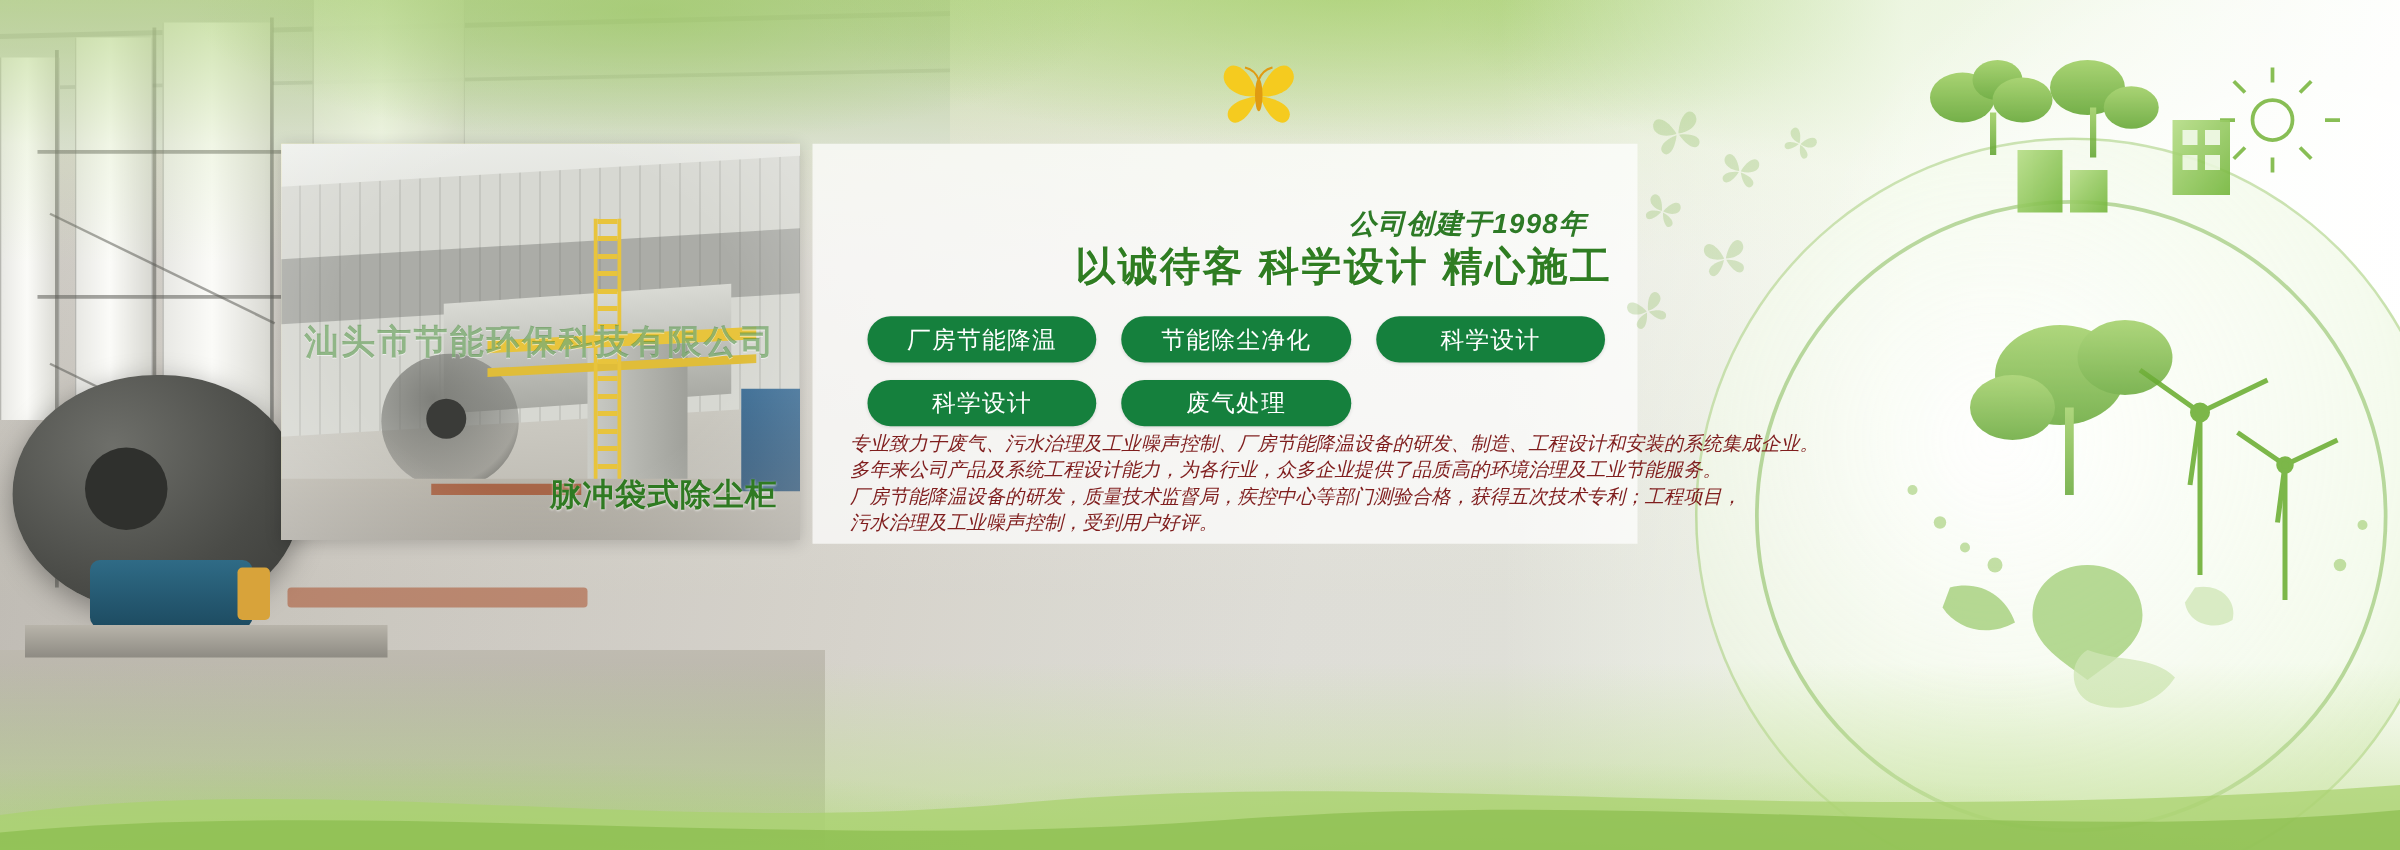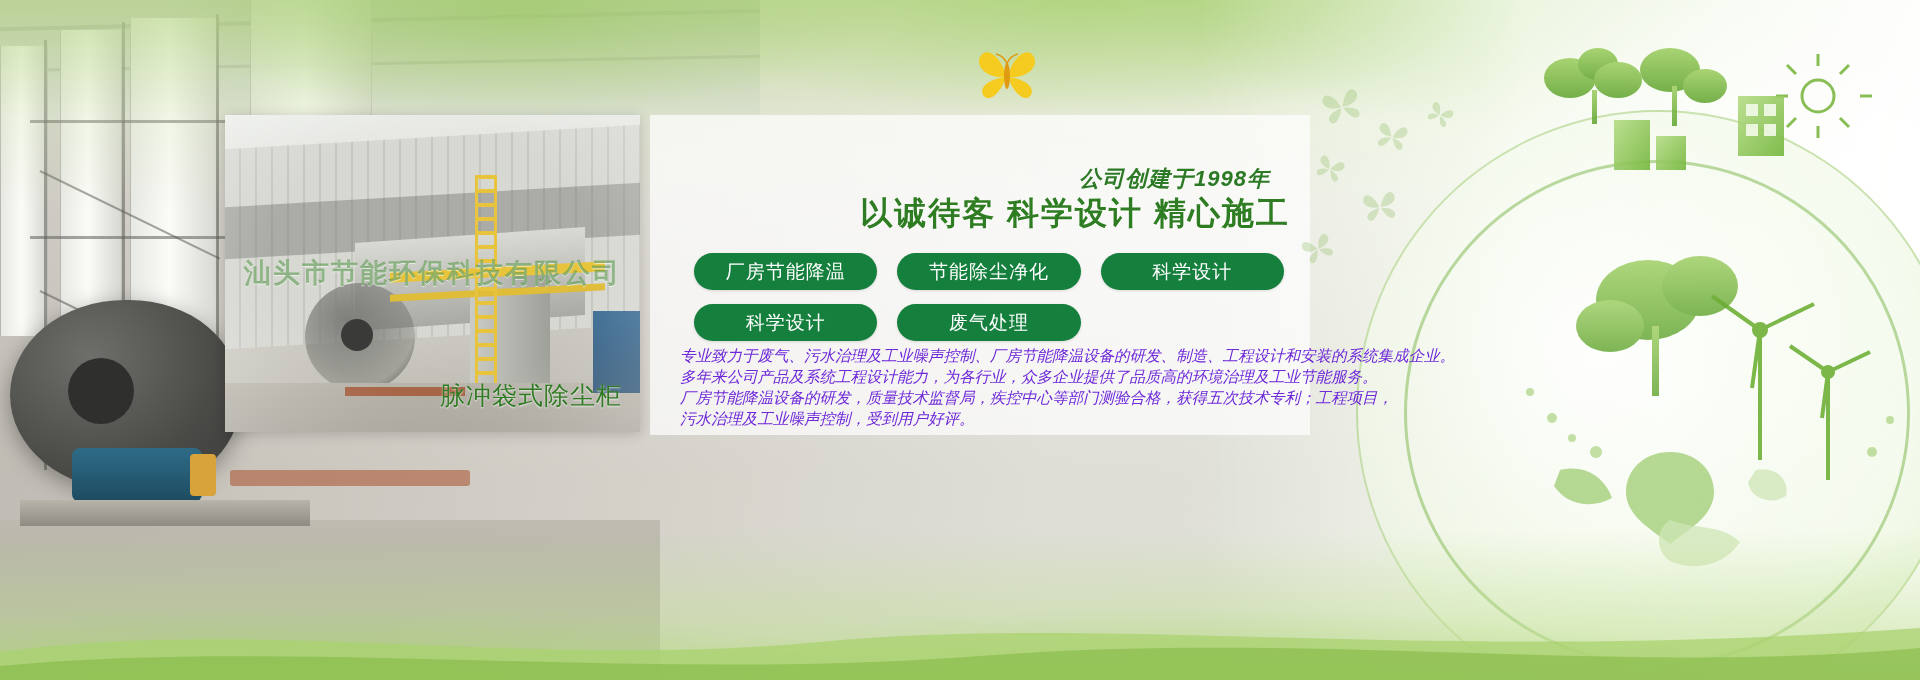--- a/index.html
+++ b/index.html
@@ -95,42 +95,42 @@
   .pc-rail{position:absolute;left:165px;top:152px;width:215px;height:10px;background:#e8c43c;transform:skewY(-3deg);}
   .pc-rail2{position:absolute;left:165px;top:174px;width:215px;height:7px;background:#e0bd39;transform:skewY(-3deg);}
   .pc-ground{position:absolute;left:0;top:268px;width:415px;height:49px;background:linear-gradient(180deg,#b9b5ab,#a5a198);}
   .pc-red{position:absolute;left:120px;top:272px;width:120px;height:9px;background:#a4522f;opacity:.8;}
   .pc-door{position:absolute;left:368px;top:196px;width:47px;height:82px;background:linear-gradient(180deg,#3f6f96,#2d5374);}
   .pc-vign{position:absolute;inset:0;background:radial-gradient(ellipse at 50% 45%,rgba(255,255,255,0) 55%,rgba(255,255,255,.28) 100%);}
 
   .pc-watermark{position:absolute;left:0;right:0;top:140px;text-align:center;
     font-size:27px;font-weight:700;color:rgba(60,132,44,.52);letter-spacing:2px;
     text-shadow:0 1px 0 rgba(255,255,255,.55);}
-  .pc-caption{position:absolute;right:18px;bottom:20px;font-size:25px;font-weight:400;color:#2f7a22;
+  .pc-caption{position:absolute;right:18px;bottom:20px;font-size:25px;font-weight:700;color:#2f7a22;
     text-shadow:0 1px 2px rgba(255,255,255,.8);letter-spacing:1px;}
 
   
   .panel{position:absolute;left:650px;top:115px;width:660px;height:320px;
     background:rgba(255,255,255,.70);}
 
   .tagline{position:absolute;left:650px;top:164px;width:620px;text-align:right;
     font-style:italic;font-weight:700;font-size:22px;color:#2d7a26;letter-spacing:1px;}
 
   .headline{position:absolute;left:650px;top:192px;width:640px;text-align:right;
     font-size:32px;font-weight:700;color:#2f7d22;letter-spacing:2px;
     text-shadow:1px 1px 0 rgba(255,255,255,.9);}
 
   .pill-grid{position:absolute;left:694px;top:253px;width:590px;
     display:grid;grid-template-columns:repeat(3,1fr);gap:14px 20px;}
   .pill{height:37px;border-radius:19px;background:#15803d;color:#ffffff;
     display:flex;align-items:center;justify-content:center;font-size:19px;letter-spacing:1px;
     box-shadow:0 1px 3px rgba(0,0,0,.12);}
 
   .body-copy{position:absolute;left:680px;top:345px;width:625px;
-    font-style:italic;font-size:15.5px;line-height:21px;color:#6d28d9;}
+    font-style:italic;font-size:15.5px;line-height:21px;color:#7f1d1d;}
   .body-copy p{margin:0;white-space:nowrap;}
 
   
   .bfly-yellow{position:absolute;left:975px;top:45px;width:64px;height:62px;}
   .bfly-ghost{position:absolute;width:40px;height:38px;opacity:.30;}
   .g1{left:1322px;top:88px;transform:rotate(-14deg);}
   .g2{left:1372px;top:118px;transform:rotate(12deg) scale(.8);}
   .g3{left:1310px;top:150px;transform:rotate(22deg) scale(.72);}
   .g4{left:1360px;top:188px;transform:rotate(-8deg) scale(.9);}
   .g5{left:1420px;top:96px;transform:rotate(30deg) scale(.65);}

